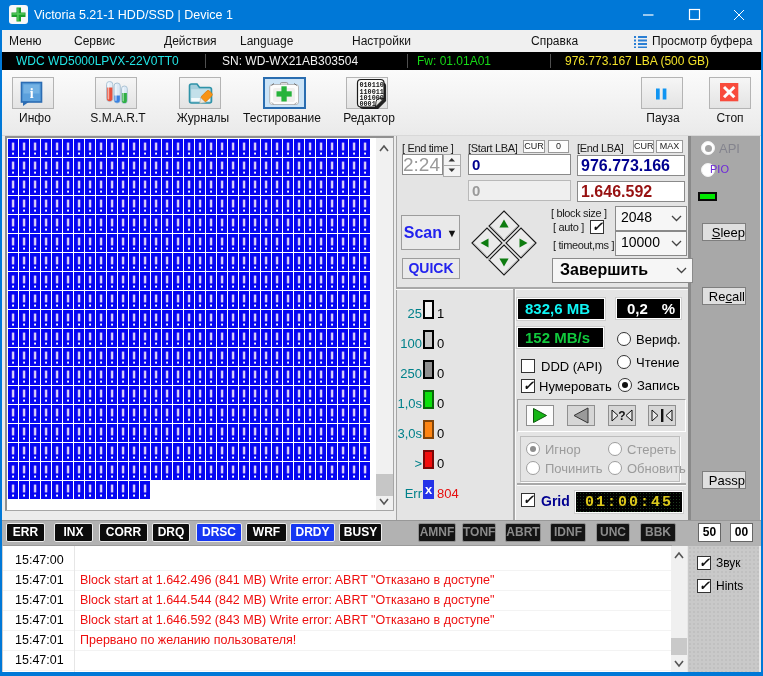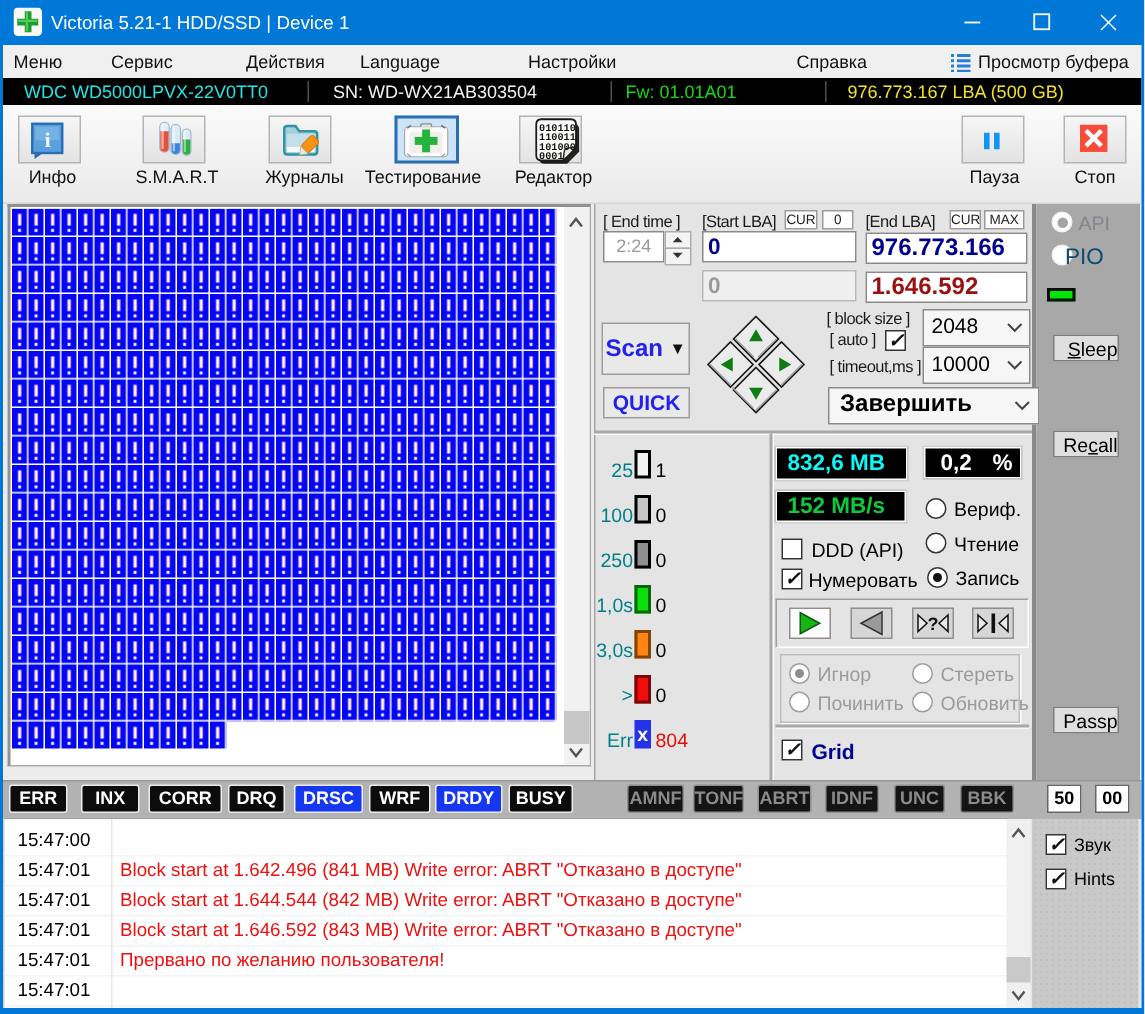--- a/index.html
+++ b/index.html
@@ -46,21 +46,21 @@
 #sidebar{left:689px;top:0;width:69px;height:384px;background:#a8a8a8;}
 .sbtn{position:absolute;left:11px;width:42px;height:16px;background:#dfdfdf;border:1px solid #7e7e7e;font-size:13px;color:#000;text-align:right;line-height:17px;}
 
 #badgebar{left:2px;top:520px;width:759px;height:25px;background:#b2b2b2;border-top:1px solid #989898;}
 .badge{position:absolute;top:2px;height:17px;background:#0c0c0c;color:#fff;font-size:12px;font-weight:bold;text-align:center;border:1px solid #ececec;border-radius:2px;line-height:17px;}
 .badged{background:#141414;color:#8b8b8b;border:1px solid #8f8f8f;}
 .badgeb{background:#1637f2;}
 
 #log{left:2px;top:545px;width:669px;height:127px;background:#fff;border-top:1px solid #9a9a9a;border-left:1px solid #d0d0d0;font-size:12.5px;}
 .ln{position:absolute;left:0;width:100%;height:20px;line-height:20px;border-bottom:1px solid #f3f3f3;}
-.ts{position:absolute;left:0;width:66px;text-align:center;color:#000;}
+.ts{position:absolute;left:12px;width:66px;color:#000;}
 .msg{position:absolute;left:77px;white-space:nowrap;}
 .red{color:#ee0f0f;}
 #logscroll{left:671px;top:546px;width:16px;height:126px;background:#f0f0f0;}
 #rpanel{left:688px;top:546px;width:71px;height:126px;background:#c9c9c9;
 background-image:radial-gradient(#c0c0c0 0.8px,transparent 0.9px);background-size:4px 4px;}
 #bot{left:0;top:672px;width:763px;height:4px;background:#0078d7;}
 #lb{left:0;top:30px;width:2px;height:642px;background:#0078d7;}
 #rb{left:761px;top:30px;width:2px;height:642px;background:#0078d7;}
 </style></head>
 <body>
@@ -215,21 +215,21 @@
             <path d="M1 3 L5 8 L9 3" fill="none" stroke="#555" stroke-width="1.6"></path>
           </svg>
   </div>
  </div>
 
  <div class="abs" id="cpanel"></div>
  <div class="abs" style="left:686px;top:0;width:3px;height:384px;background:#8a8a8a;border-right:2px solid #f0f0f0"></div>
  <div class="abs" id="sidebar"></div>
 
  <div class="clbl" style="left:400px;top:6px">[ End time ]</div>
- <div class="inp" style="left:400px;top:18px;width:39px;height:19px;color:#9a9a9a;font-size:12px;font-weight:normal;text-align:center;line-height:19px">2:24</div>
+ <div class="inp" style="left:400px;top:18px;width:39px;height:19px;color:#9a9a9a;font-size:19px;font-weight:normal;text-align:left;line-height:19px">2:24</div>
  <div class="abs" style="left:441px;top:18px;width:18px;height:21px">
   <div style="position:absolute;top:0;width:16px;height:10px;background:#f4f4f4;border:1px solid #ababab"></div>
   <div style="position:absolute;top:11px;width:16px;height:10px;background:#f4f4f4;border:1px solid #ababab"></div>
   <svg style="position:absolute;left:5px;top:3px" width="8" height="16">
           <path d="M0.5 4.5 L3.75 1 L7 4.5 Z" fill="#333"></path>
           <path d="M0.5 11.5 L3.75 15 L7 11.5 Z" fill="#333"></path>
         </svg>
  </div>
  <div class="clbl" style="left:466px;top:6px">[Start LBA]</div>
  <div class="smbtn" style="left:521px;top:4px;width:20px;height:11px;line-height:11px">CUR</div>
@@ -347,27 +347,28 @@
       <span class="abs" style="left:625px;top:306px;font-size:13px;color:#9b9b9b">Стереть</span>
  <span class="radio" style="left:524px;top:325px;border-color:#9e9e9e"></span>
       <span class="abs" style="left:543px;top:325px;font-size:13px;color:#9b9b9b">Починить</span>
  <span class="radio" style="left:606px;top:325px;border-color:#9e9e9e"></span>
       <span class="abs" style="left:625px;top:325px;font-size:13px;color:#9b9b9b">Обновить</span>
  <div class="abs" style="left:515px;top:347px;width:169px;height:2px;background:#a8a8a8;border-bottom:1px solid #fafafa"></div>
  <span class="check" style="left:519px;top:357px">
         <i class="ckm">✓</i>
       </span>
  <span class="abs" style="left:539px;top:357px;font-size:14px;font-weight:bold;color:#000090">Grid</span>
+ <div class="lcd" style="left:573px;top:355px;width:106px;height:20px;border:1px solid #fff;outline:1px solid #cfcfcf;background-image:radial-gradient(#1d3a1d 0.7px,transparent 0.8px);background-size:3px 3px;color:#ddc81c;font-family:'Liberation Mono',monospace;font-size:15px;line-height:21px;text-align:center;letter-spacing:2px">01:00:45</div>
 
  <span class="radio" style="left:699px;top:5px;border-color:#f2f2f2;background:#fff">
         <i class="rdot" style="background:#a4a4a4;left:2.5px;top:2.5px;width:7px;height:7px"></i>
       </span>
       <span class="abs" style="left:717px;top:5px;font-size:13px;color:#84848e">API</span>
  <span class="radio" style="left:699px;top:27px;border-color:#f2f2f2;background:#fff"></span>
-      <span class="abs" style="left:708px;top:27px;font-size:15px;color:#0c4a6e">PIO</span>
+      <span class="abs" style="left:708px;top:27px;font-size:11px;color:#6d28d9">PIO</span>
  <div class="abs" style="left:696px;top:56px;width:15px;height:5px;background:#00e800;border:2px solid #0a0a0a"></div>
  <div class="sbtn" style="left:700px;top:87px"><span style="text-decoration:underline">S</span>leep</div>
  <div class="sbtn" style="left:700px;top:151px">Re<span style="text-decoration:underline">c</span>all</div>
  <div class="sbtn" style="left:700px;top:335px">Passp</div>
 </div>
 
 <div class="abs" id="badgebar">
 <span class="badge" style="left:4px;width:37px">ERR</span>
 <span class="badge" style="left:52px;width:37px">INX</span>
 <span class="badge" style="left:97px;width:47px">CORR</span>

